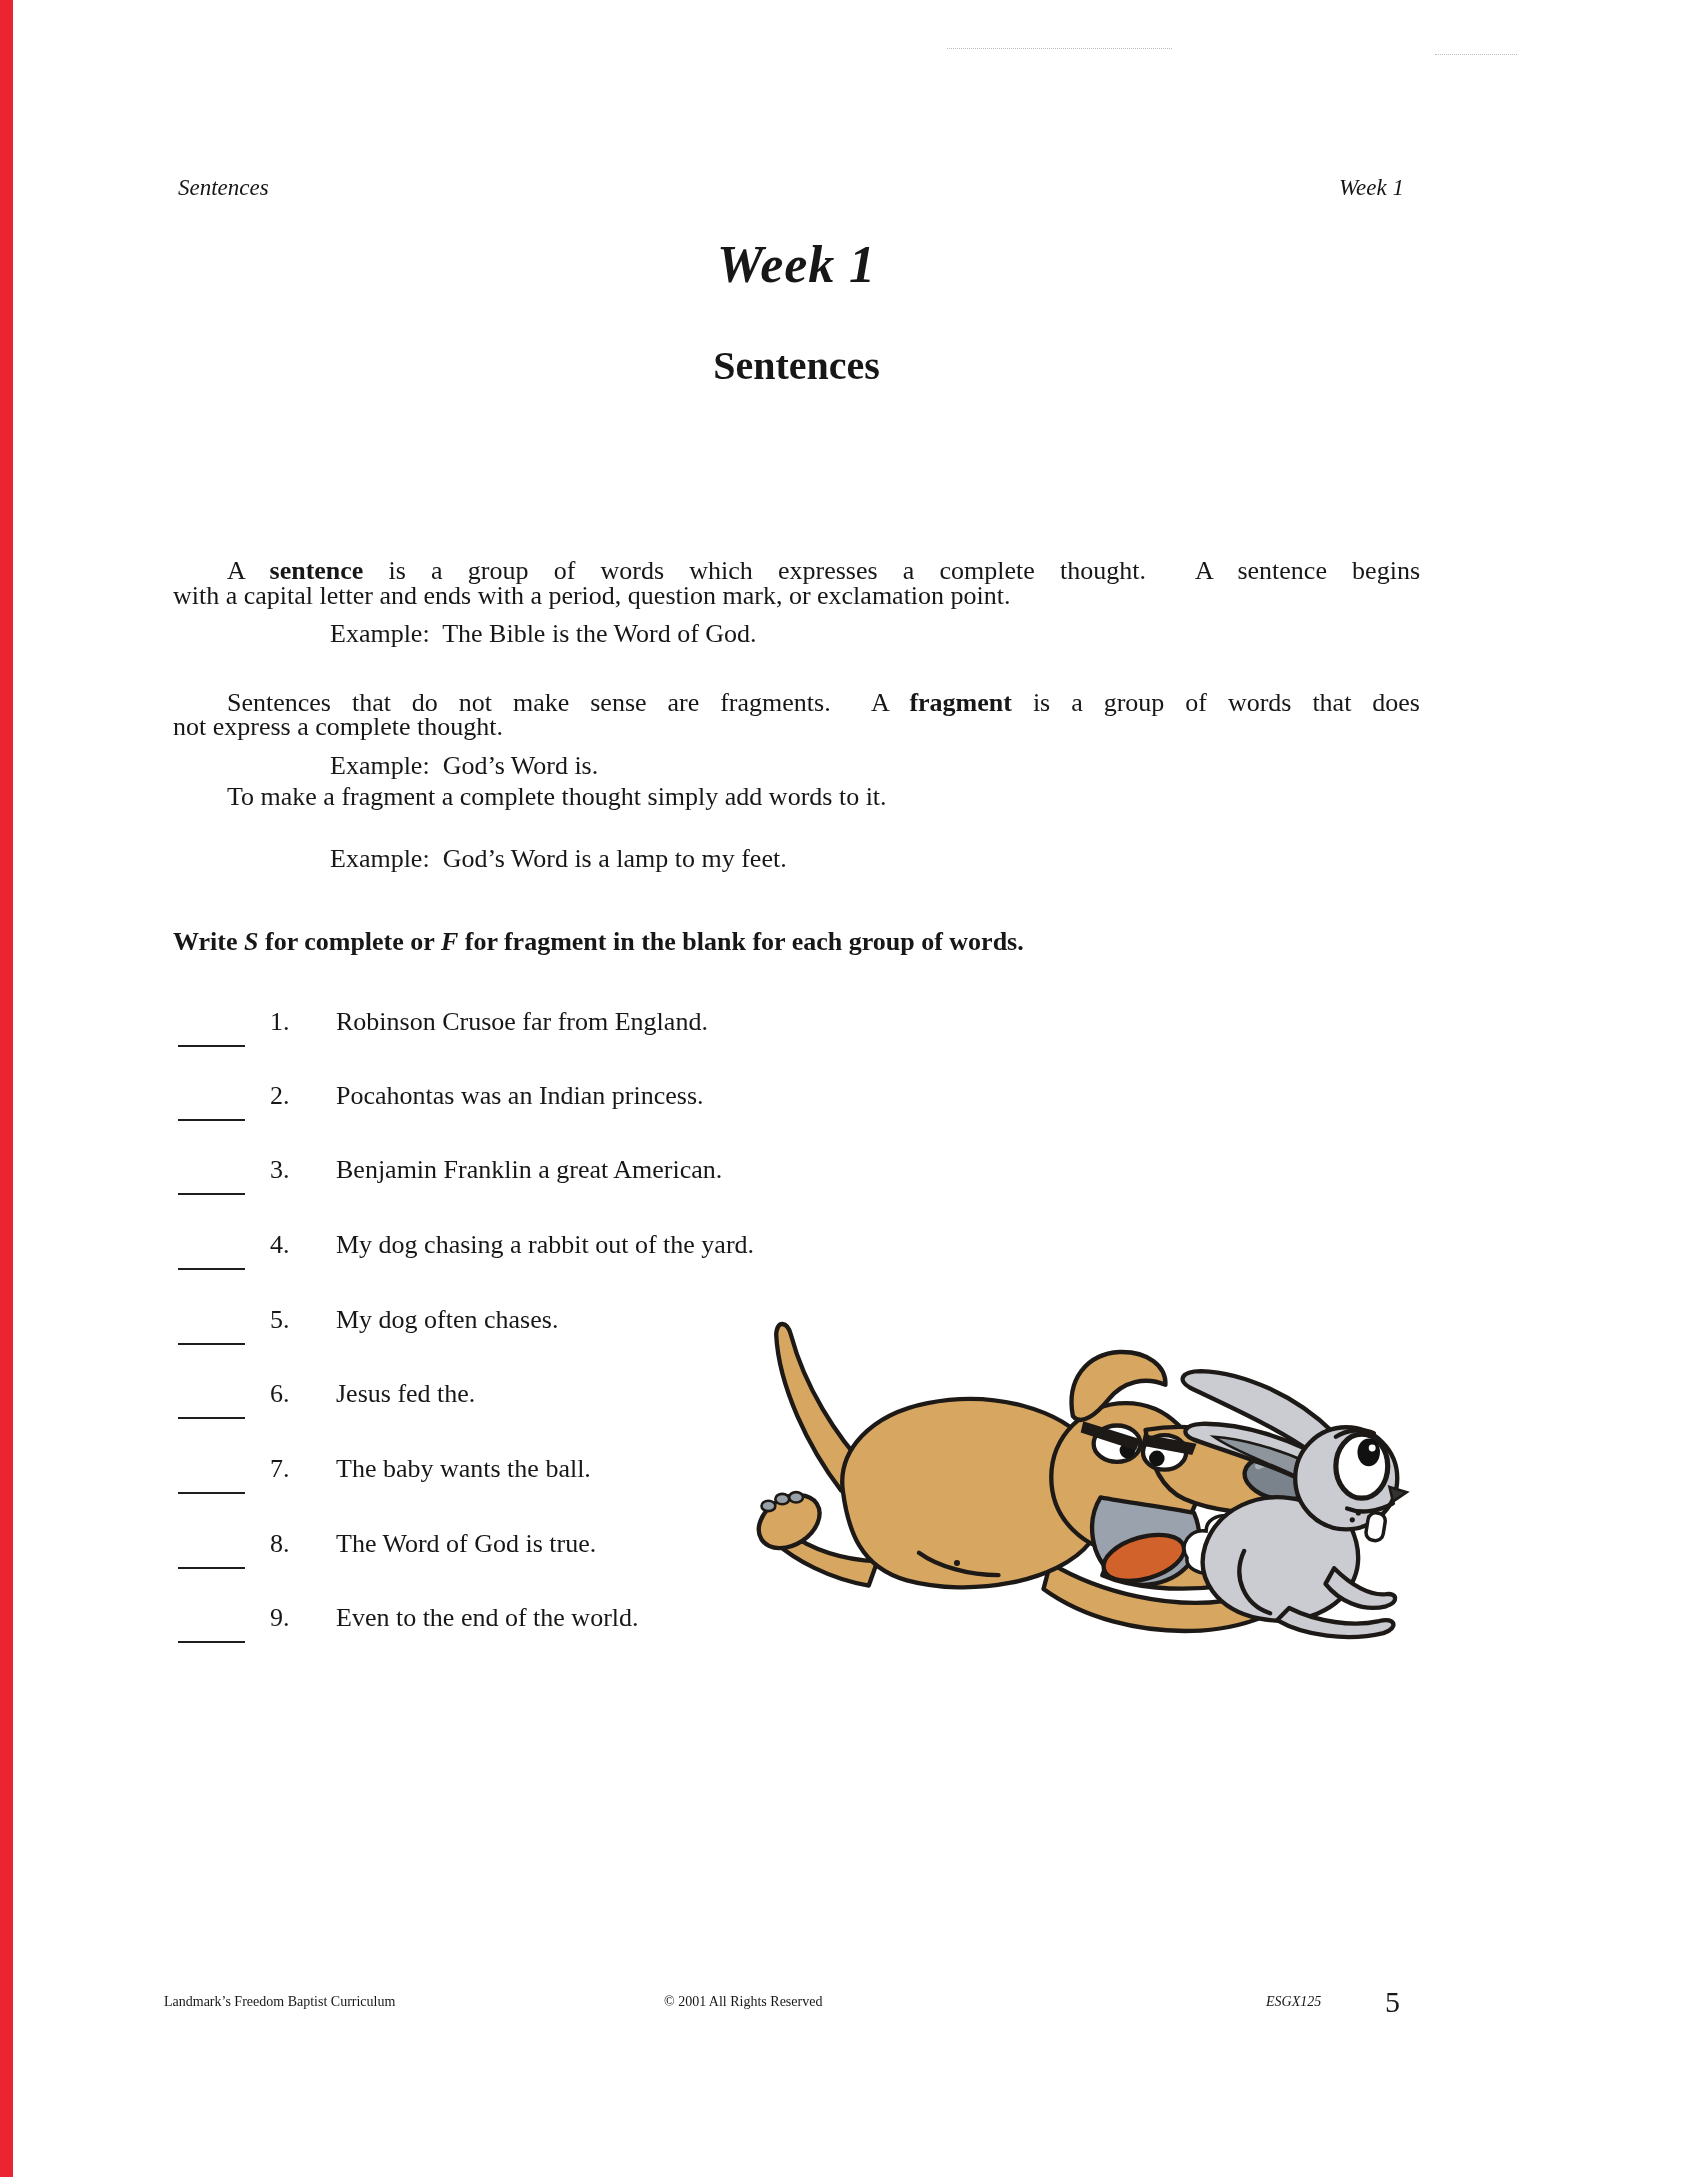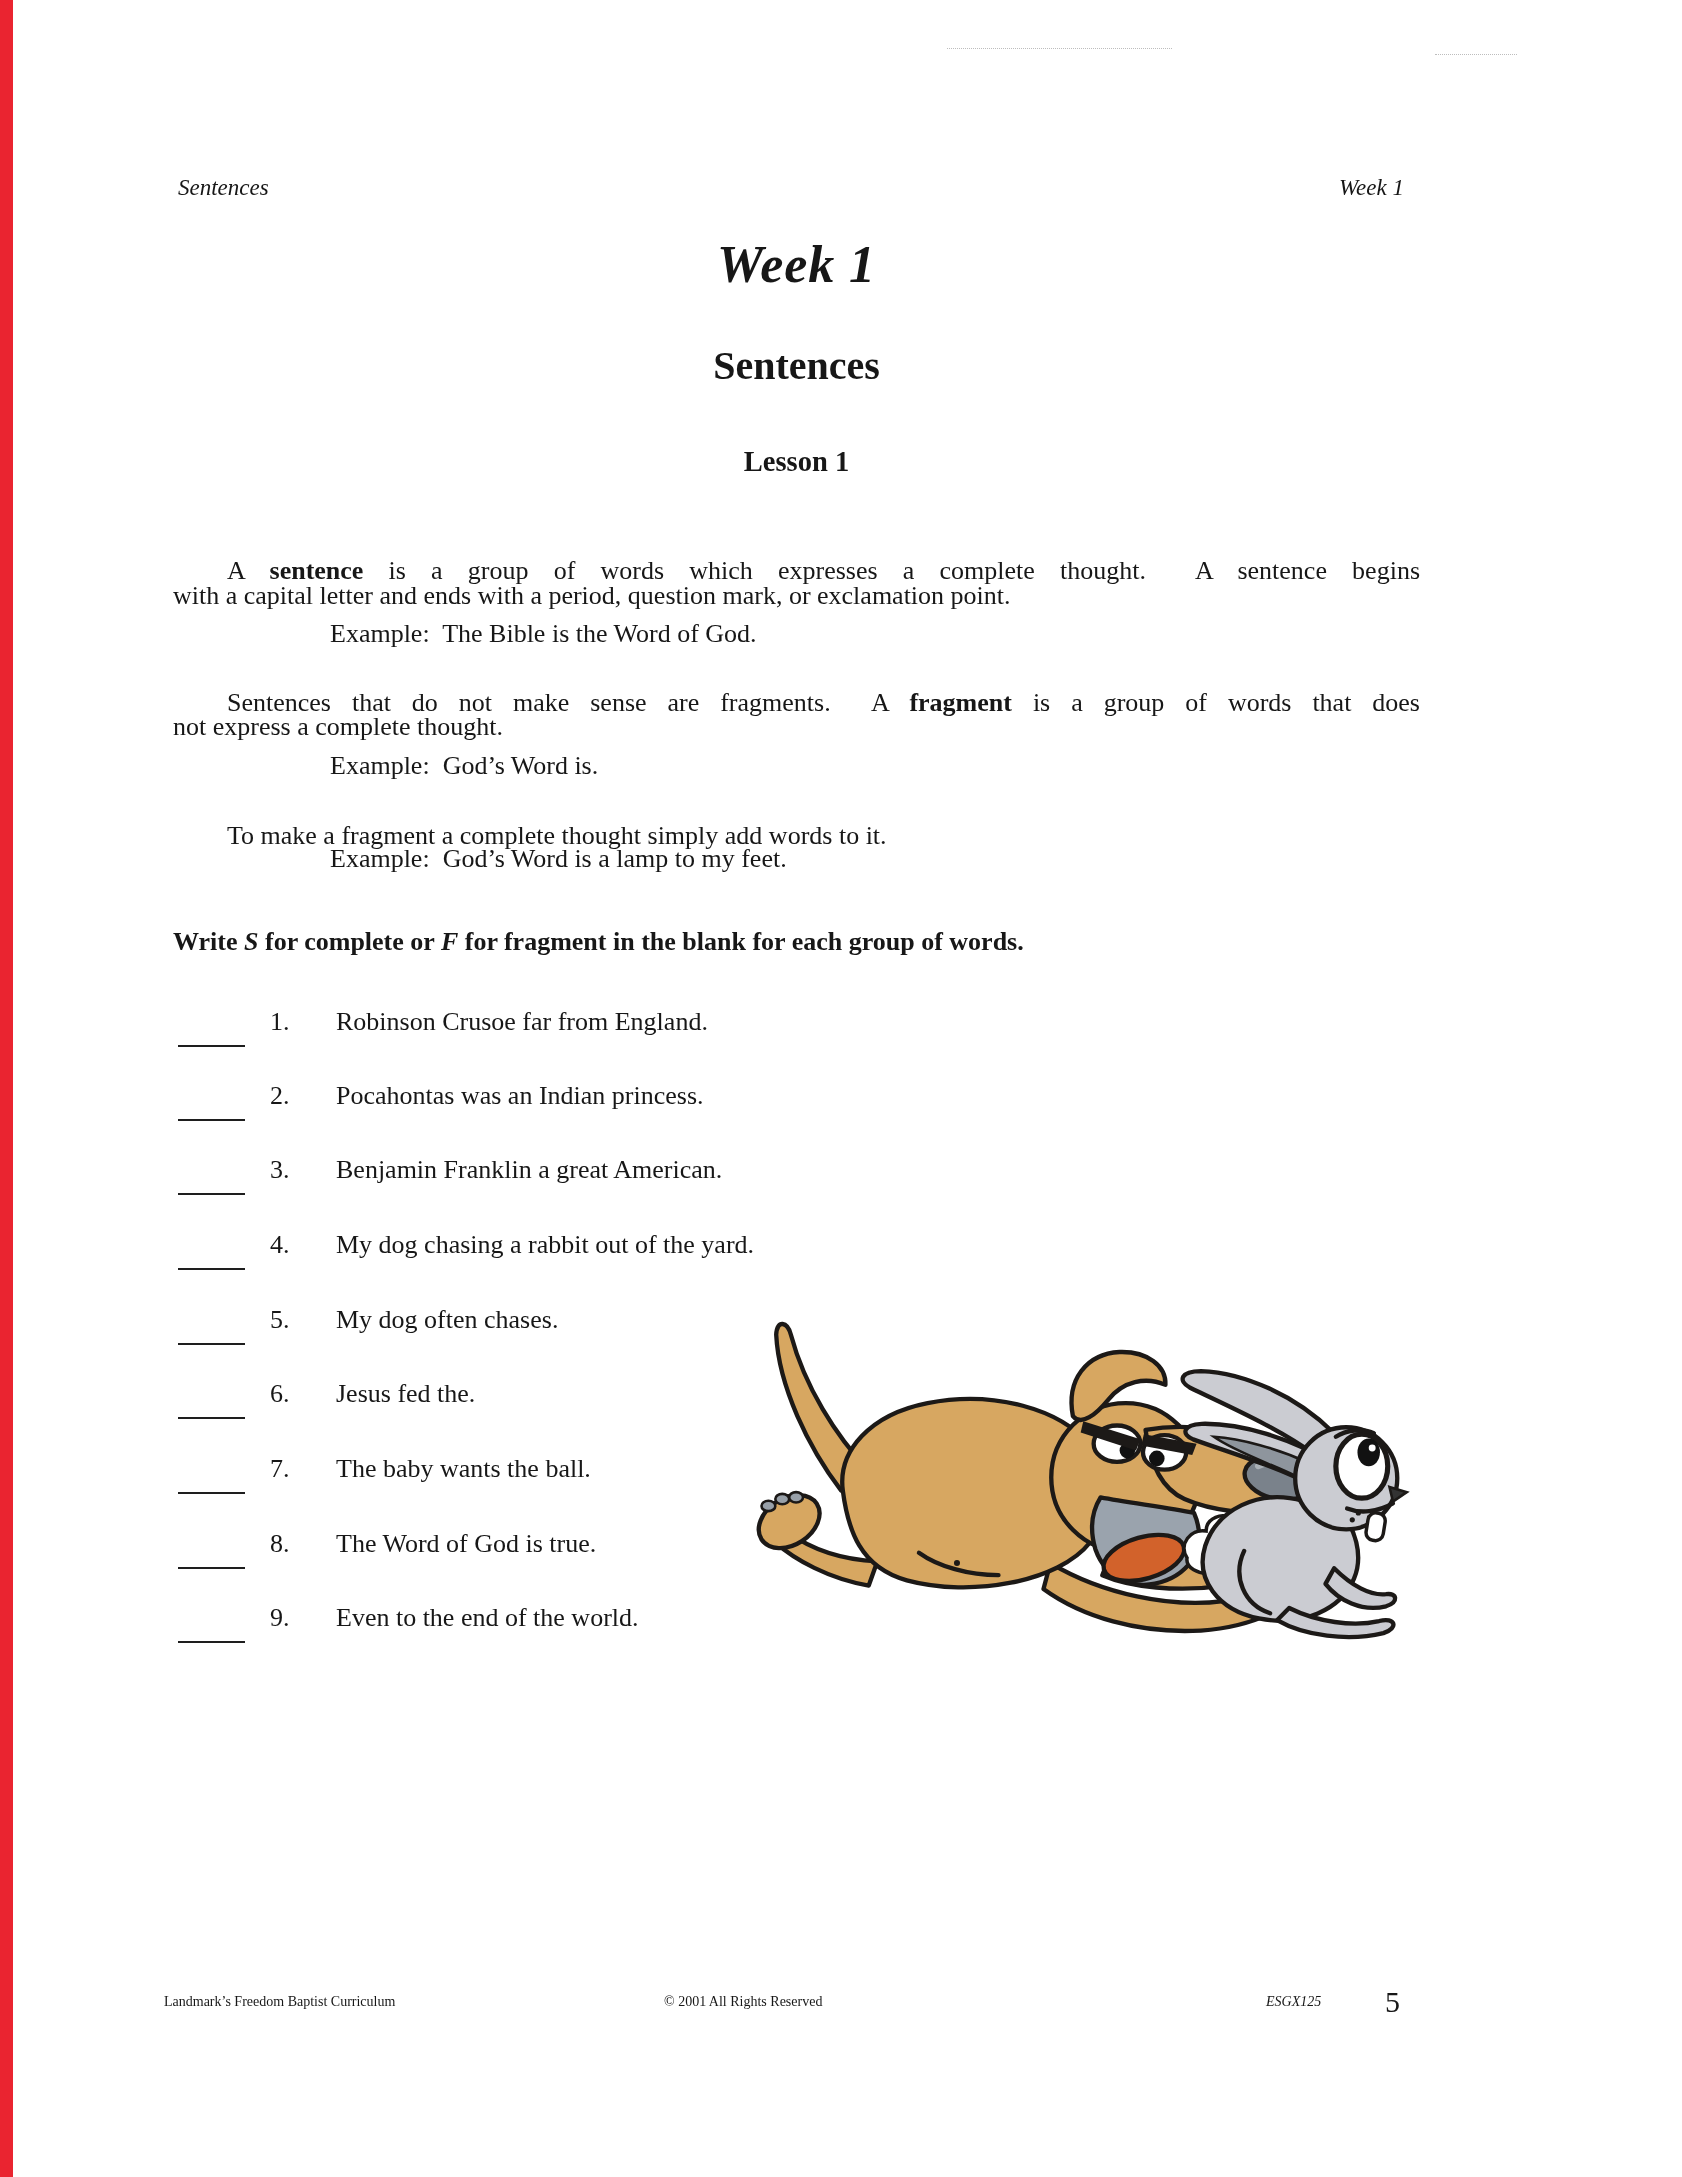--- a/index.html
+++ b/index.html
@@ -60,33 +60,32 @@
 <div class="page">
   <div class="red-edge"></div>
   <div class="artifact a1"></div>
   <div class="artifact a2"></div>
 
   <div class="hdr left">Sentences</div>
   <div class="hdr right">Week 1</div>
 
   <div class="center-col title" style="top:235px">Week 1</div>
   <div class="center-col subtitle" style="top:342px">Sentences</div>
-  <div class="center-col lesson" style="top:446px">Lesson 1</div>
 
   <div class="bodyline just indent" style="top:536px"><span>A </span><b>sentence</b><span> is a group of words which expresses a complete thought.  A sentence begins</span></div>
   <div class="bodyline" style="top:576px">with a capital letter and ends with a period, question mark, or exclamation point.</div>
 
   <div class="example" style="top:619px">Example:  The Bible is the Word of God.</div>
 
   <div class="bodyline just indent" style="top:668px"><span>Sentences that do not make sense are fragments.  A </span><b>fragment</b><span> is a group of words that does</span></div>
   <div class="bodyline" style="top:707px">not express a complete thought.</div>
 
   <div class="example" style="top:751px">Example:  God’s Word is.</div>
 
-  <div class="bodyline indent" style="top:816px">To make a fragment a complete thought simply add words to it.</div>
+  <div class="bodyline indent" style="top:777px">To make a fragment a complete thought simply add words to it.</div>
 
   <div class="example" style="top:844px">Example:  God’s Word is a lamp to my feet.</div>
 
   <div class="instruction"><span>Write </span><span class="it">S</span><span> for complete or </span><span class="it">F</span><span> for fragment in the blank for each group of words.</span></div>
 
   <div class="row" style="top:1007px">
     <span class="blank"></span>
     <span class="num">1.</span>
     <span class="txt">Robinson Crusoe far from England.</span>
   </div>

